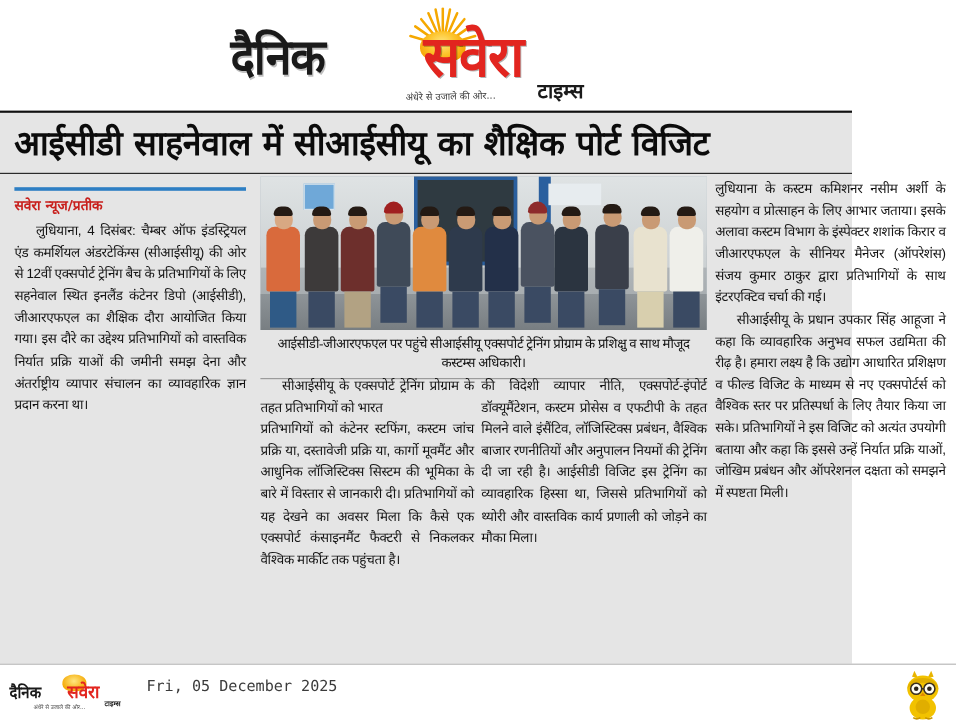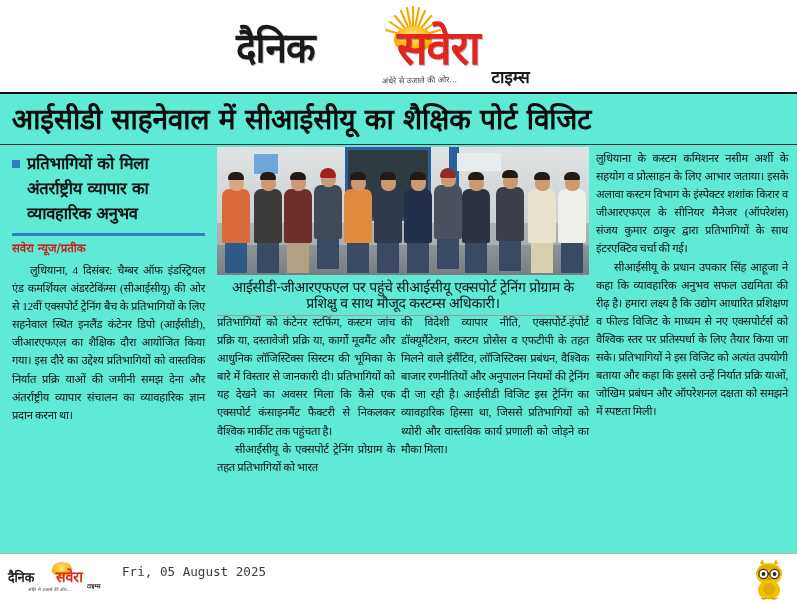--- a/index.html
+++ b/index.html
@@ -4,22 +4,22 @@
 <style>
   * { box-sizing: border-box; margin: 0; padding: 0; }
   html, body {
     width: 797px; height: 601px;
     background: #ffffff;
     font-family: "Liberation Serif", "DejaVu Serif", serif;
     overflow: hidden;
   }
   #page {
     position: relative;
-    width: 797px; height: 601px;
-    background: #5eead4;
+    width: 710px; height: 601px;
+    background: #e5e5e5;
   }
 
   
   .masthead {
     position: relative;
     height: 92px;
     width: 100%;
     background: #ffffff;
   }
   .mast-wrap {
@@ -166,21 +166,21 @@
   }
   .byline {
     font-family: "DejaVu Sans", sans-serif;
     font-weight: bold;
     font-size: 11.5px;
     line-height: 16px;
     color: #c8201d;
     margin-bottom: 5px;
   }
   .body-text {
-    font-family: Liberation Serif, serif;
+    font-family: Liberation Sans, sans-serif;
     font-size: 11.2px;
     line-height: 18.1px;
     color: #141414;
     text-align: justify;
     text-justify: inter-word;
     word-spacing: -0.2px;
     letter-spacing: -0.25px;
     text-indent: 18px;
   }
   .body-text.noindent { text-indent: 0; }
@@ -262,22 +262,22 @@
   }
   .p-legs {
     width: 22px; height: 30px;
     margin: 0 auto;
     background: #3a4a63;
   }
 
   
   .caption {
     width: 372px;
-    font-family: Liberation Sans, sans-serif;
-    font-size: 14px;
+    font-family: Liberation Serif, serif;
+    font-size: 11px;
     line-height: 15.5px;
     color: #111;
     text-align: center;
     padding: 5px 4px 4px 4px;
     letter-spacing: -0.25px;
   }
   .caption-rule {
     width: 372px;
     height: 1px;
     background: #9b9b9b;
@@ -398,24 +398,20 @@
 
   <div class="rule-heavy"></div>
 
   <div class="headline">आईसीडी साहनेवाल में सीआईसीयू का शैक्षिक पोर्ट विजिट</div>
 
   <div class="rule-thin"></div>
 
   <div class="content">
 
     <div class="col col-1">
-      <div class="subhead-row">
-        <div class="bullet"></div>
-        <div class="subhead">प्रतिभागियों को मिला अंतर्राष्ट्रीय व्यापार का व्यावहारिक अनुभव</div>
-      </div>
       <div class="subhead-rule"></div>
       <div class="byline">सवेरा न्यूज/प्रतीक</div>
       <p class="body-text">लुधियाना, 4 दिसंबर: चैम्बर ऑफ इंडस्ट्रियल एंड कमर्शियल अंडरटेकिंग्स (सीआईसीयू) की ओर से 12वीं एक्सपोर्ट ट्रेनिंग बैच के प्रतिभागियों के लिए सहनेवाल स्थित इनलैंड कंटेनर डिपो (आईसीडी), जीआरएफएल का शैक्षिक दौरा आयोजित किया गया। इस दौरे का उद्देश्य प्रतिभागियों को वास्तविक निर्यात प्रक्रि याओं की जमीनी समझ देना और अंतर्राष्ट्रीय व्यापार संचालन का व्यावहारिक ज्ञान प्रदान करना था।</p>
     </div>
 
     <div class="photo-block">
       <div class="photo">
         <div class="ph-bg"></div>
         <div class="ph-wall"></div>
         <div class="ph-sign"></div>
@@ -519,22 +515,22 @@
             </div>
           <div class="p-body" style="background:#efefea;"></div>
             <div class="p-legs"></div>
         </div>
       </div>
       <div class="caption">आईसीडी-जीआरएफएल पर पहुंचे सीआईसीयू एक्सपोर्ट ट्रेनिंग प्रोग्राम के प्रशिक्षु व साथ मौजूद कस्टम्स अधिकारी।</div>
       <div class="caption-rule"></div>
     </div>
 
     <div class="col col-2" style="top:168px;">
+      <p class="body-text">सीआईसीयू के एक्सपोर्ट ट्रेनिंग प्रोग्राम के तहत प्रतिभागियों को भारत</p>
       <p class="body-text noindent">प्रतिभागियों को कंटेनर स्टफिंग, कस्टम जांच प्रक्रि या, दस्तावेजी प्रक्रि या, कार्गो मूवमैंट और आधुनिक लॉजिस्टिक्स सिस्टम की भूमिका के बारे में विस्तार से जानकारी दी। प्रतिभागियों को यह देखने का अवसर मिला कि कैसे एक एक्सपोर्ट कंसाइनमैंट फैक्टरी से निकलकर वैश्विक मार्कीट तक पहुंचता है।</p>
-      <p class="body-text">सीआईसीयू के एक्सपोर्ट ट्रेनिंग प्रोग्राम के तहत प्रतिभागियों को भारत</p>
     </div>
 
     <div class="col col-3" style="top:168px;">
       <p class="body-text noindent">की विदेशी व्यापार नीति, एक्सपोर्ट-इंपोर्ट डॉक्यूमैंटेशन, कस्टम प्रोसेस व एफटीपी के तहत मिलने वाले इंसैंटिव, लॉजिस्टिक्स प्रबंधन, वैश्विक बाजार रणनीतियों और अनुपालन नियमों की ट्रेनिंग दी जा रही है। आईसीडी विजिट इस ट्रेनिंग का व्यावहारिक हिस्सा था, जिससे प्रतिभागियों को थ्योरी और वास्तविक कार्य प्रणाली को जोड़ने का मौका मिला।</p>
     </div>
 
     <div class="col col-4" style="top:4px;">
       <p class="body-text noindent">लुधियाना के कस्टम कमिशनर नसीम अर्शी के सहयोग व प्रोत्साहन के लिए आभार जताया। इसके अलावा कस्टम विभाग के इंस्पेक्टर शशांक किरार व जीआरएफएल के सीनियर मैनेजर (ऑपरेशंस) संजय कुमार ठाकुर द्वारा प्रतिभागियों के साथ इंटरएक्टिव चर्चा की गई।</p>
       <p class="body-text">सीआईसीयू के प्रधान उपकार सिंह आहूजा ने कहा कि व्यावहारिक अनुभव सफल उद्यमिता की रीढ़ है। हमारा लक्ष्य है कि उद्योग आधारित प्रशिक्षण व फील्ड विजिट के माध्यम से नए एक्सपोर्टर्स को वैश्विक स्तर पर प्रतिस्पर्धा के लिए तैयार किया जा सके। प्रतिभागियों ने इस विजिट को अत्यंत उपयोगी बताया और कहा कि इससे उन्हें निर्यात प्रक्रि याओं, जोखिम प्रबंधन और ऑपरेशनल दक्षता को समझने में स्पष्टता मिली।</p>
     </div>
@@ -544,21 +540,21 @@
 
     <div class="footer-logo">
       <div class="fl-sun"></div>
       <div class="fl-w1">दैनिक</div>
       <div class="fl-w2">सवेरा</div>
       <div class="fl-w3">टाइम्स</div>
       <div class="fl-tag">अंधेरे से उजाले की ओर...</div>
     </div>
 
     <div class="footer-meta">
-      <div class="footer-date">Fri, 05 August 2025</div>
+      <div class="footer-date">Fri, 05 December 2025</div>
     </div>
 
     <div class="owl">
       <svg viewBox="0 0 40 42" aria-hidden="true">
         <path d="M11 6 L13 1 L16 7 Z" fill="#e8b400"></path>
         <path d="M29 6 L27 1 L24 7 Z" fill="#e8b400"></path>
         <ellipse cx="20" cy="16" rx="13" ry="11" fill="#f2c200"></ellipse>
         <path d="M7 16 q2 -9 13 -9 q11 0 13 9 q-3 -5 -13 -5 q-10 0 -13 5 z" fill="#e0ae00"></path>
         <circle cx="14.5" cy="16" r="4.6" fill="#fffdf2" stroke="#3a3020" stroke-width="1.3"></circle>
         <circle cx="25.5" cy="16" r="4.6" fill="#fffdf2" stroke="#3a3020" stroke-width="1.3"></circle>

